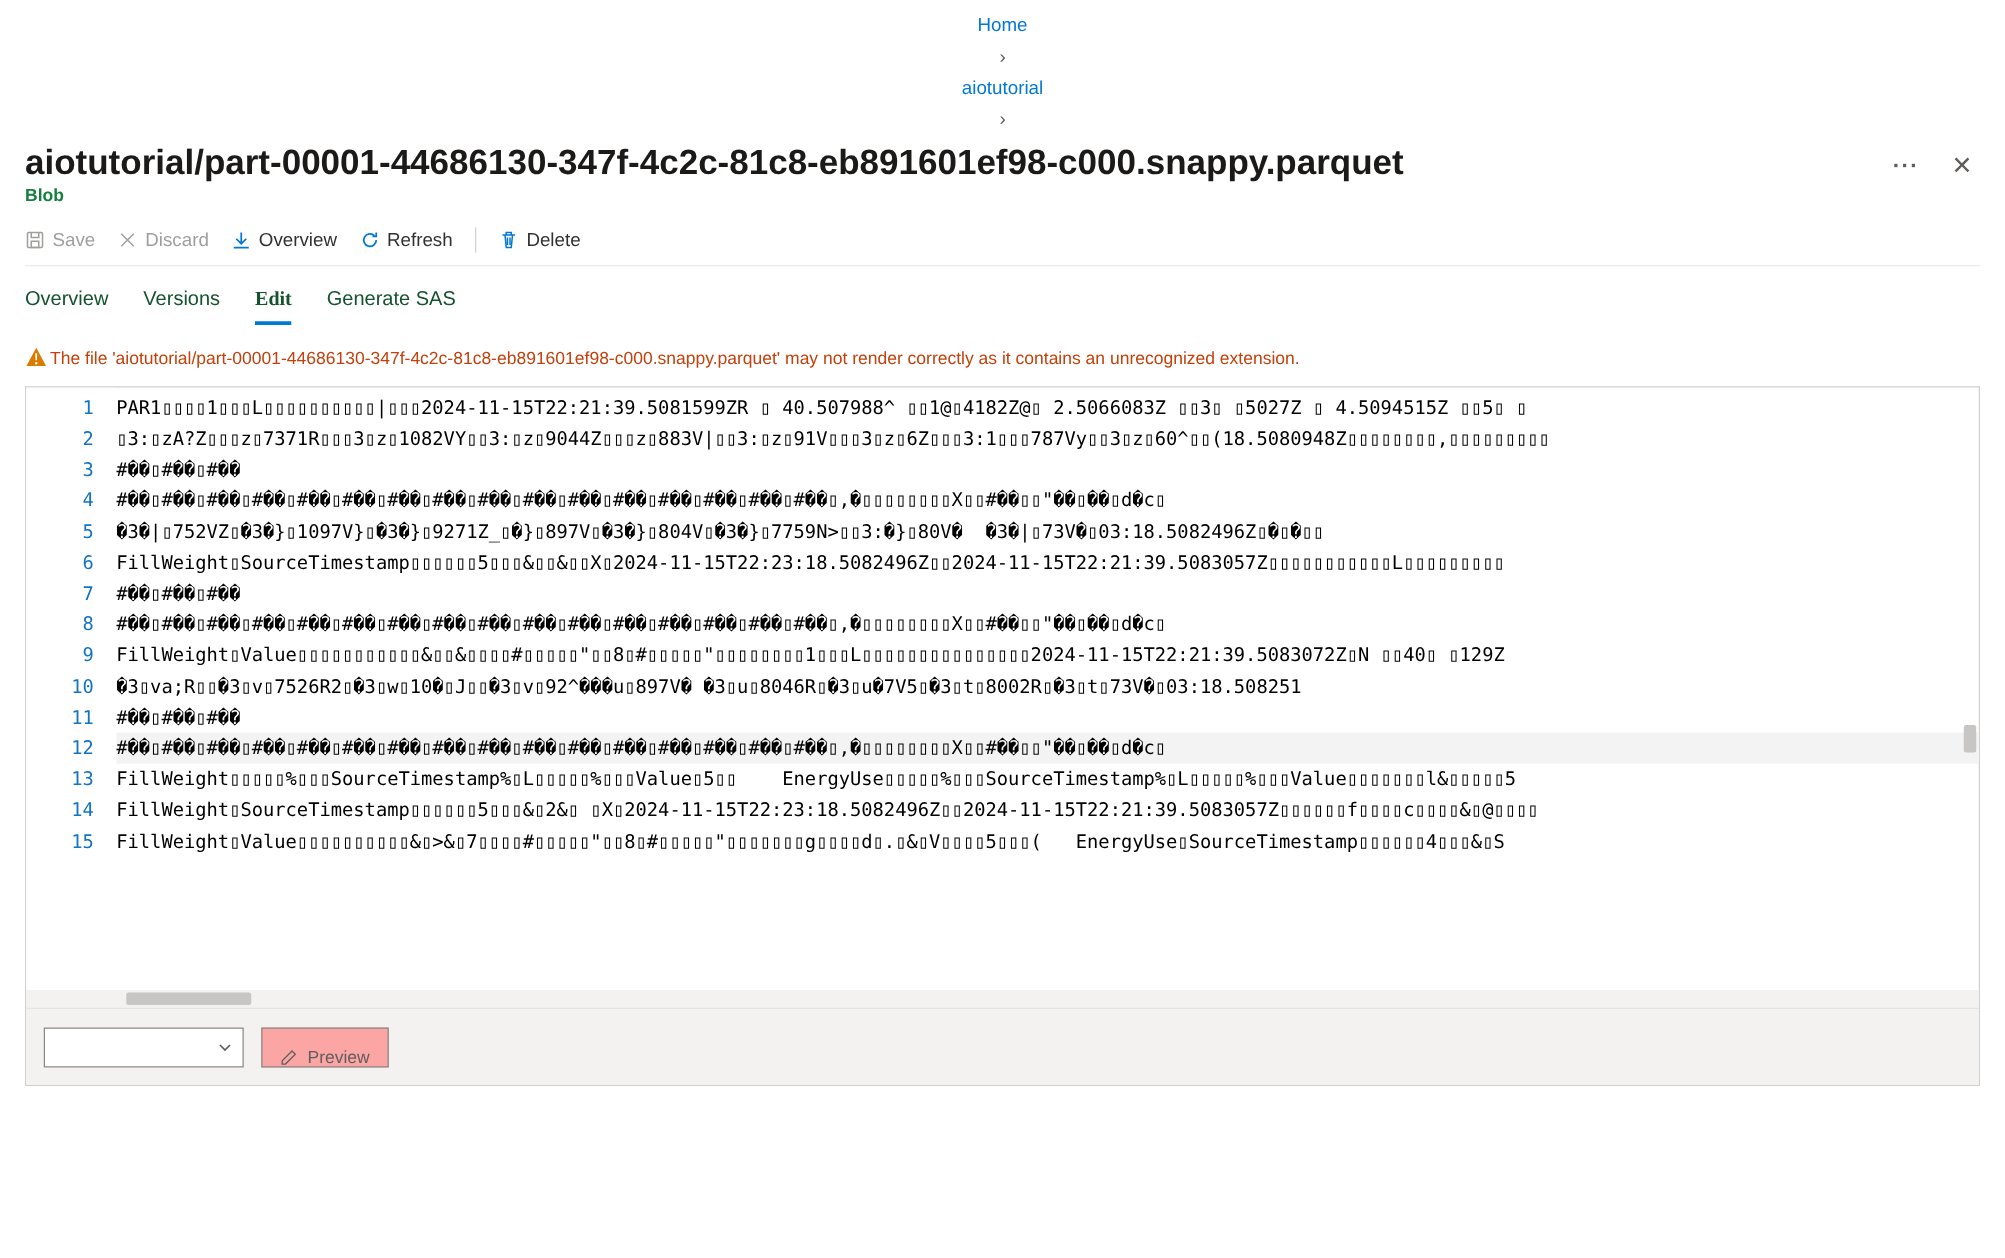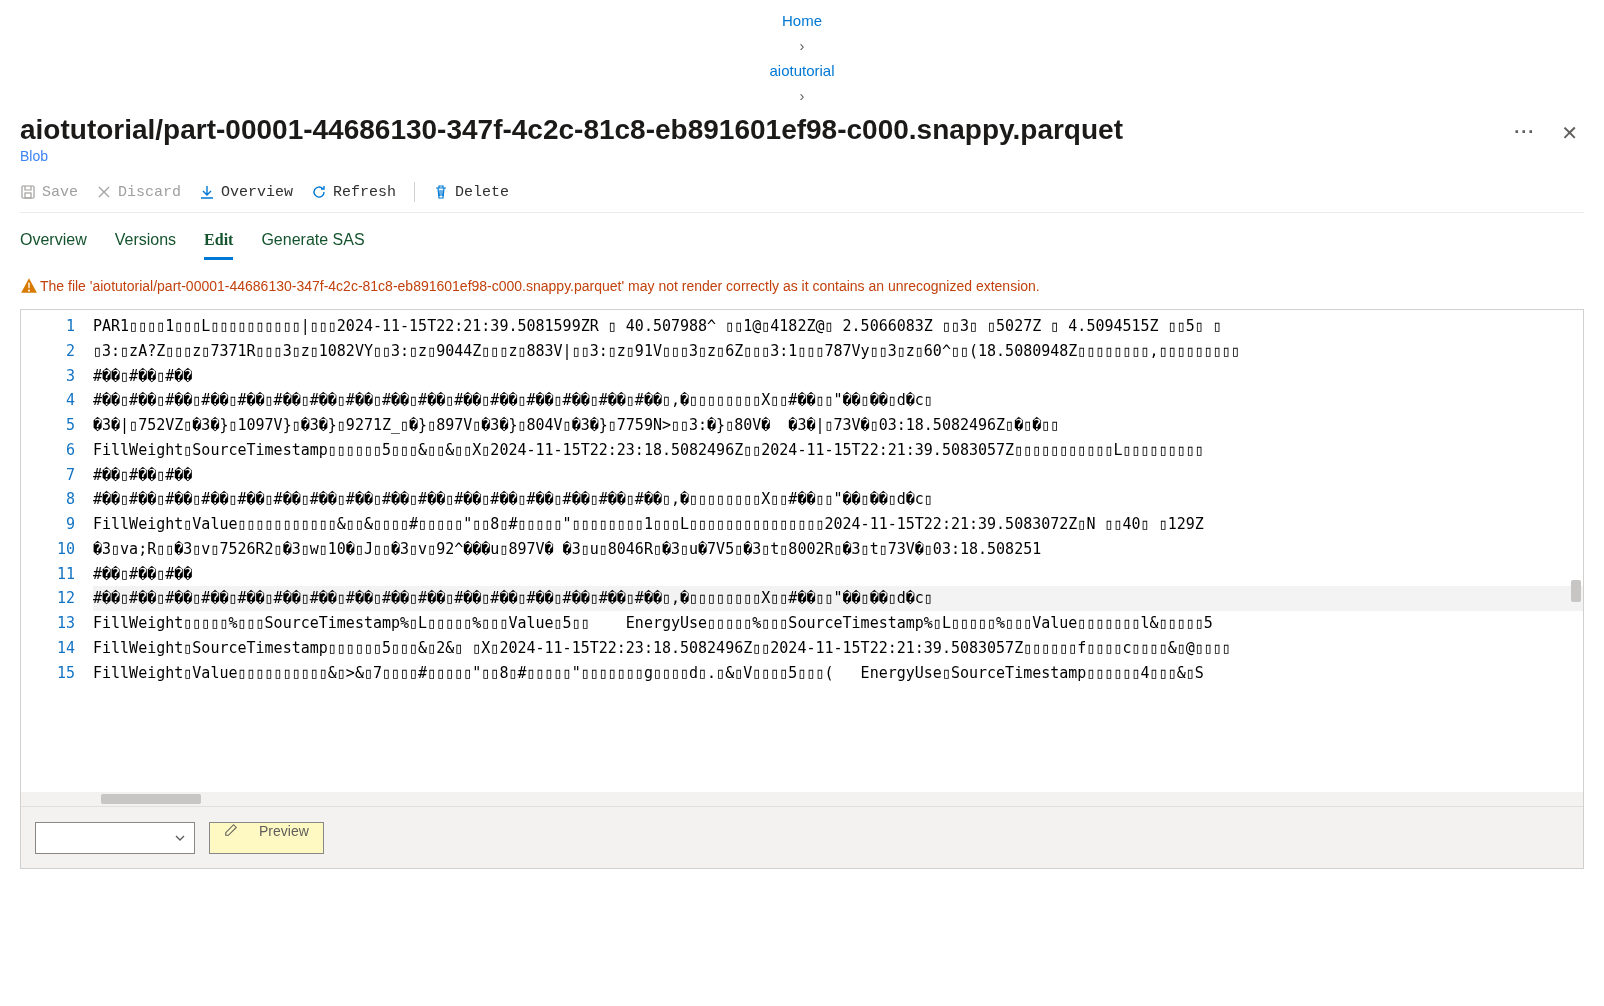--- a/index.html
+++ b/index.html
@@ -27,21 +27,22 @@
   }
   .title-block h1 {
     font-size: 28px;
     font-weight: 600;
     color: #1b1a19;
     margin-bottom: 2px;
     word-break: break-all;
   }
   .title-block .subtitle {
     font-size: 14px;
-    color: #3b82f6;
+    color: #15803d;
+    font-weight: bold;
   }
   .title-actions {
     display: flex;
     align-items: center;
     gap: 20px;
     padding-top: 8px;
   }
   .ellipsis {
     font-size: 18px;
     color: #605e5c;
@@ -65,21 +66,20 @@
     padding-bottom: 10px;
     border-bottom: 1px solid #edebe9;
   }
   .tool-btn {
     display: flex;
     align-items: center;
     gap: 6px;
     color: #323130;
     cursor: pointer;
     font-size: 15px;
-    font-family: Liberation Mono, monospace;
   }
   .tool-btn.disabled { color: #a19f9d; cursor: default; }
   .tool-btn svg { flex-shrink: 0; }
   .tool-sep {
     width: 1px;
     height: 20px;
     background: #d2d0ce;
   }
   .tabs {
     display: flex;
@@ -177,25 +177,25 @@
     border: 1px solid #8a8886;
     display: flex;
     align-items: center;
     justify-content: flex-end;
     padding: 0 8px;
     cursor: pointer;
   }
   .preview-btn {
     height: 32px;
     padding: 0 14px;
-    background: #fef9c3;
+    background: #fca5a5;
     border: 1px solid #8a8886;
     display: flex;
-    align-items: flex-start;
-    gap: 21px;
+    align-items: flex-end;
+    gap: 8px;
     color: #605e5c;
     cursor: pointer;
     font-size: 14px;
   }
   .vscroll-stub {
     position: absolute;
     right: 2px;
     top: 270px;
     width: 10px;
     height: 22px;

